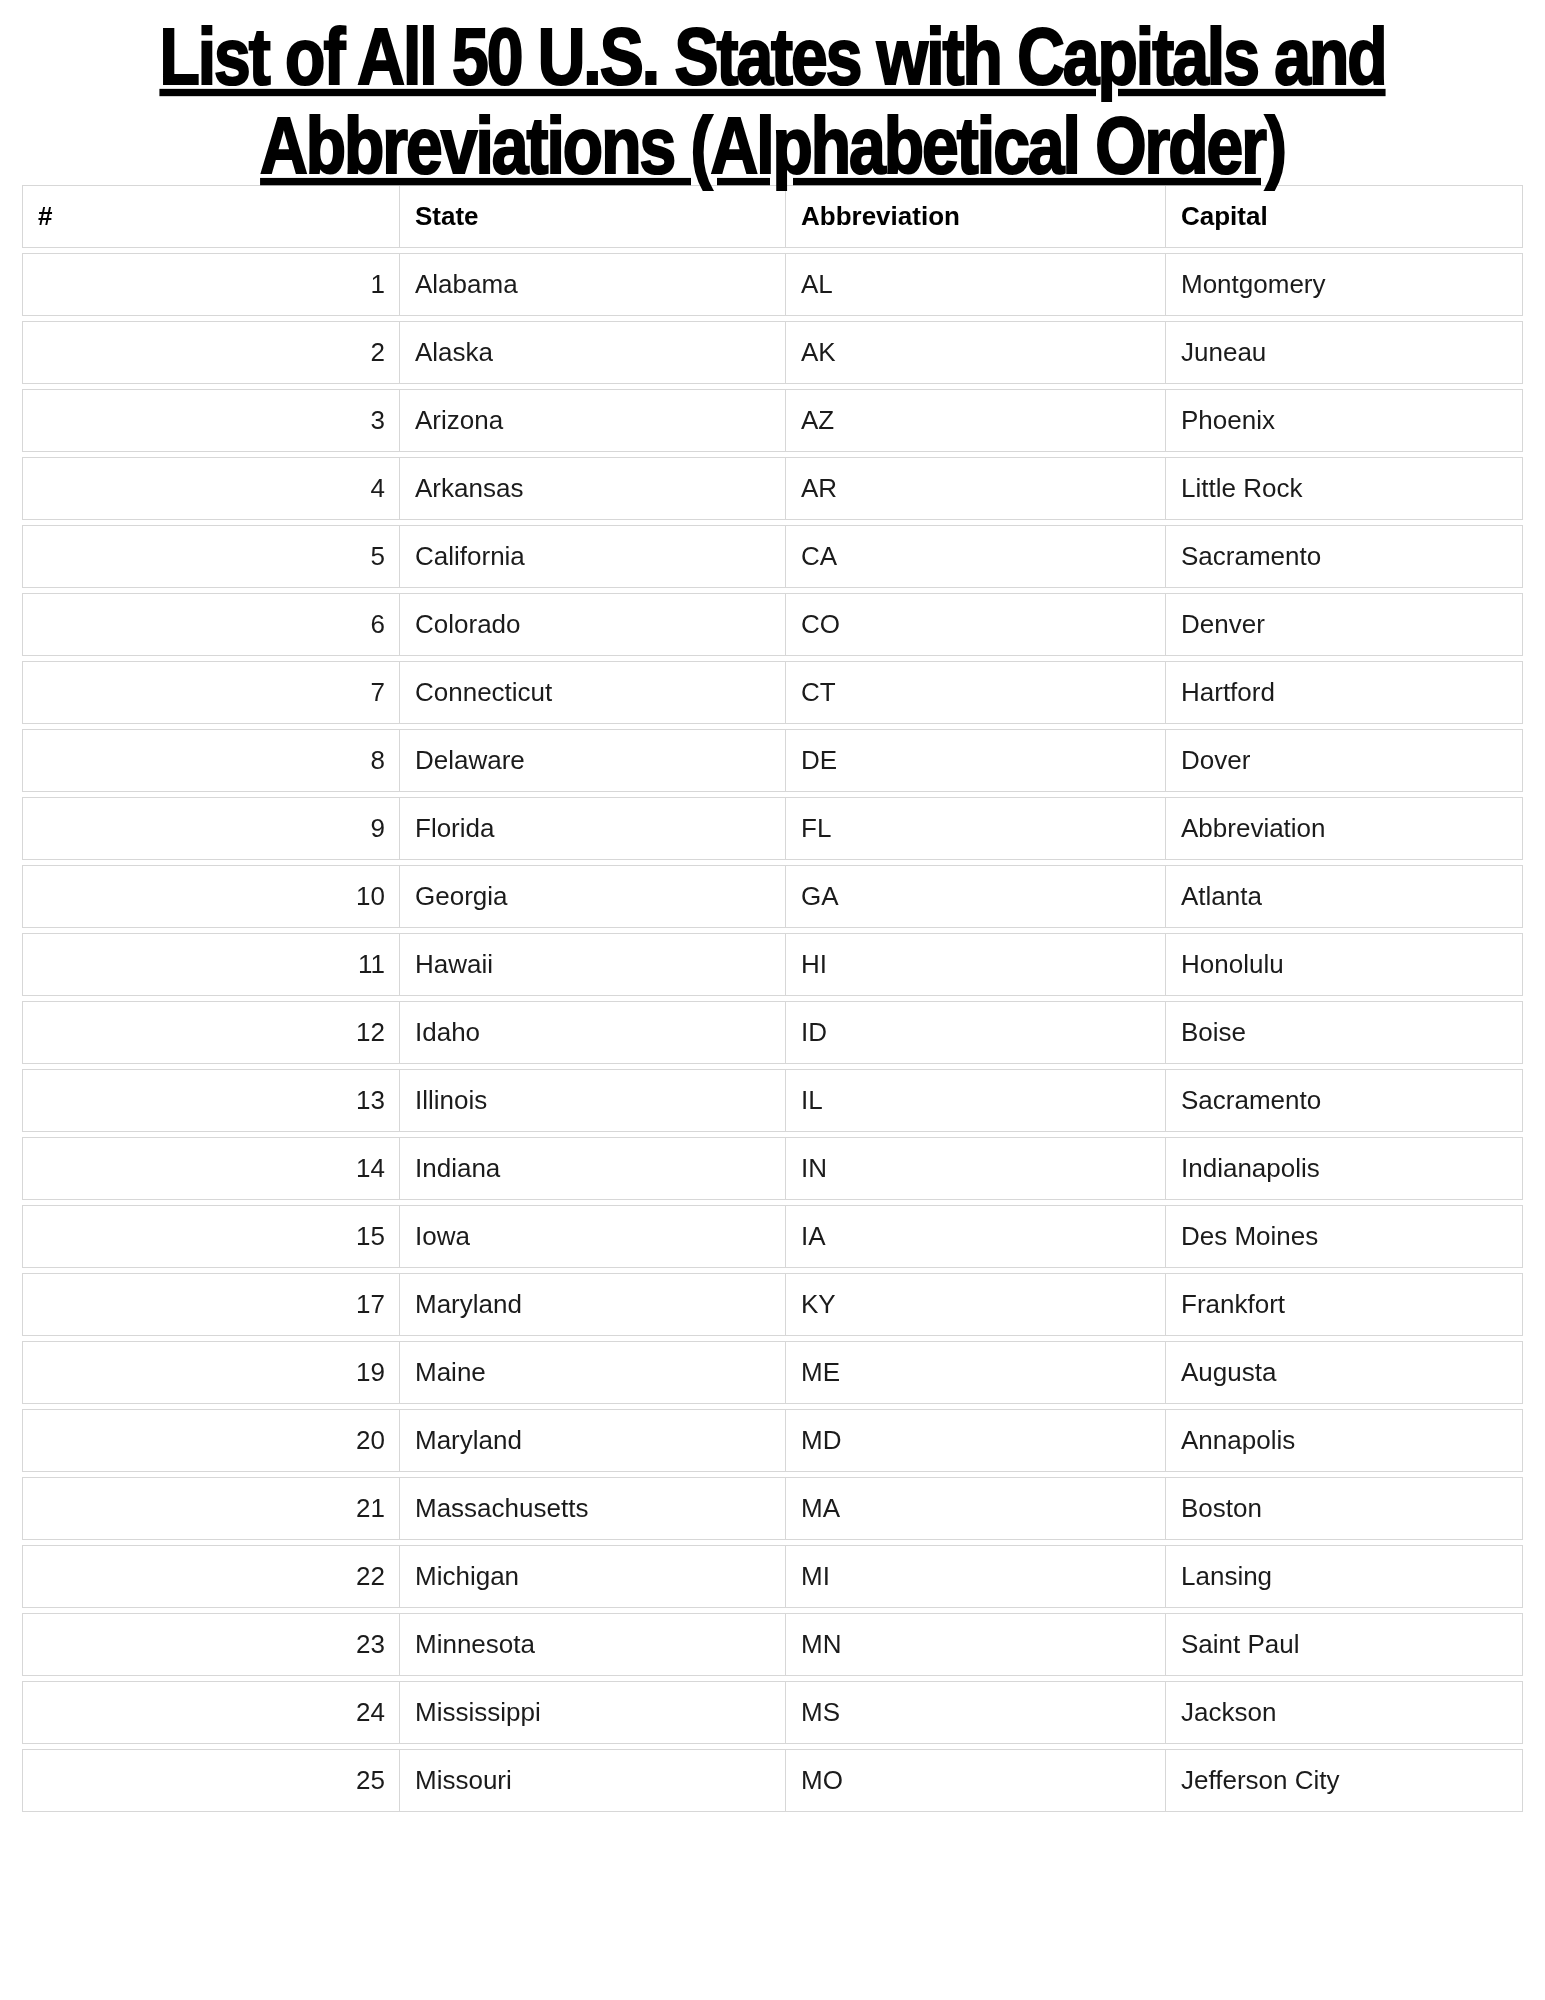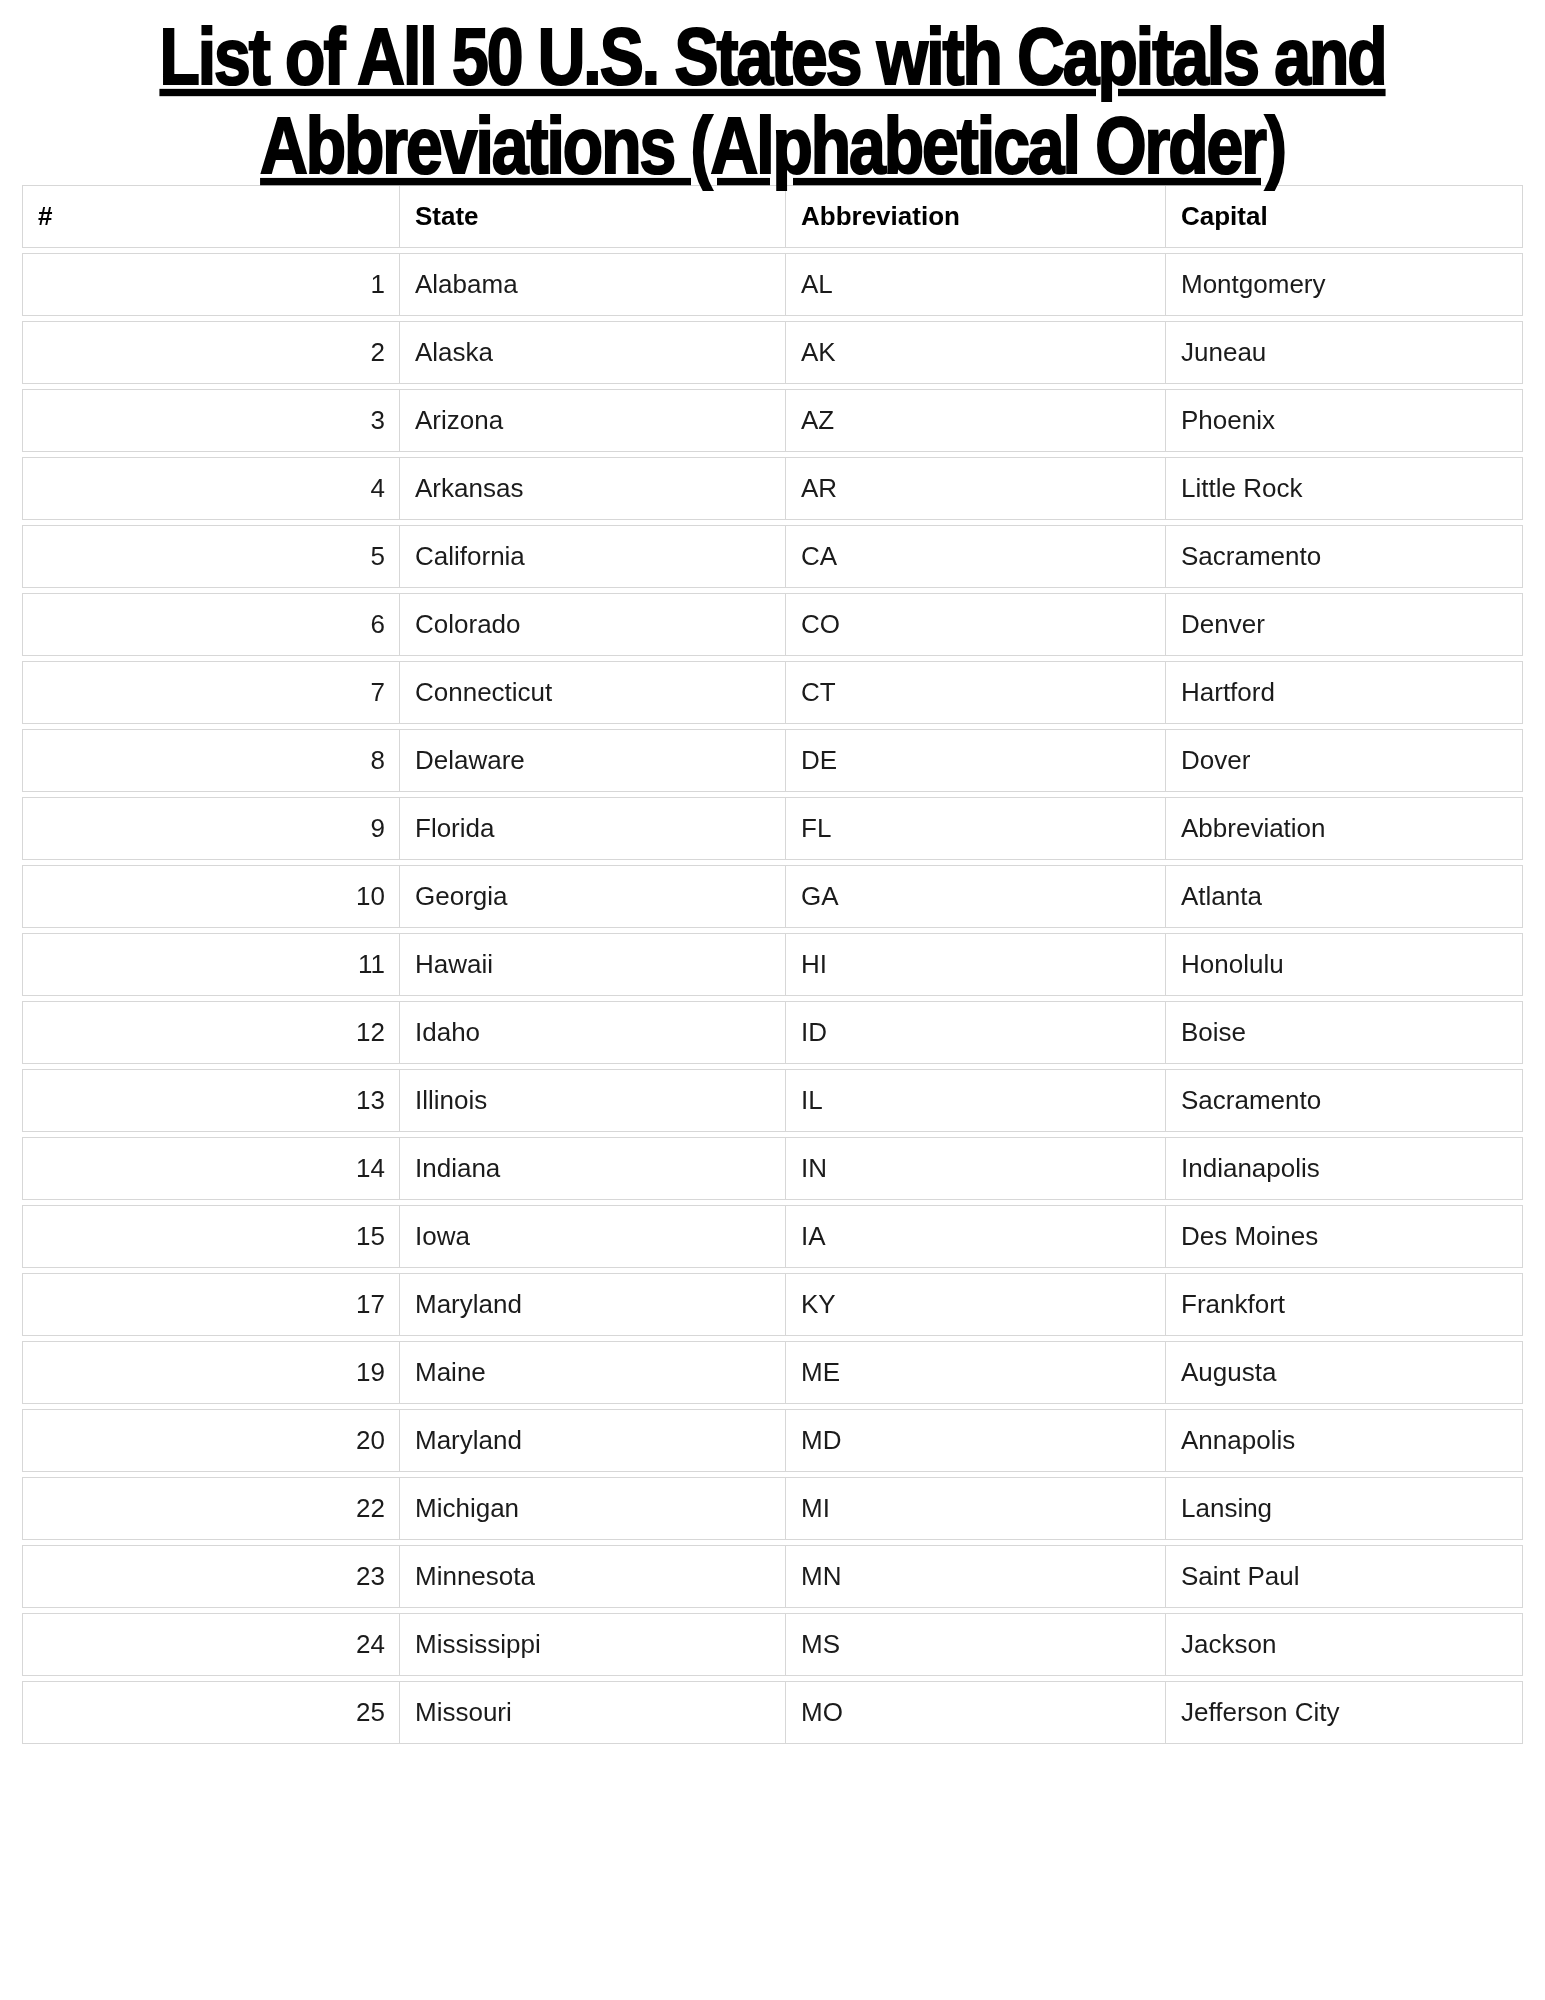--- a/index.html
+++ b/index.html
@@ -197,20 +197,26 @@
         <td class="col-abbr">ME</td>
         <td class="col-capital">Augusta</td>
       </tr>
       <tr>
         <td class="col-num">20</td>
         <td class="col-state">Maryland</td>
         <td class="col-abbr">MD</td>
         <td class="col-capital">Annapolis</td>
       </tr>
       <tr>
+        <td class="col-num">21</td>
+        <td class="col-state">Massachusetts</td>
+        <td class="col-abbr">MA</td>
+        <td class="col-capital">Boston</td>
+      </tr>
+      <tr>
         <td class="col-num">22</td>
         <td class="col-state">Michigan</td>
         <td class="col-abbr">MI</td>
         <td class="col-capital">Lansing</td>
       </tr>
       <tr>
         <td class="col-num">23</td>
         <td class="col-state">Minnesota</td>
         <td class="col-abbr">MN</td>
         <td class="col-capital">Saint Paul</td>

